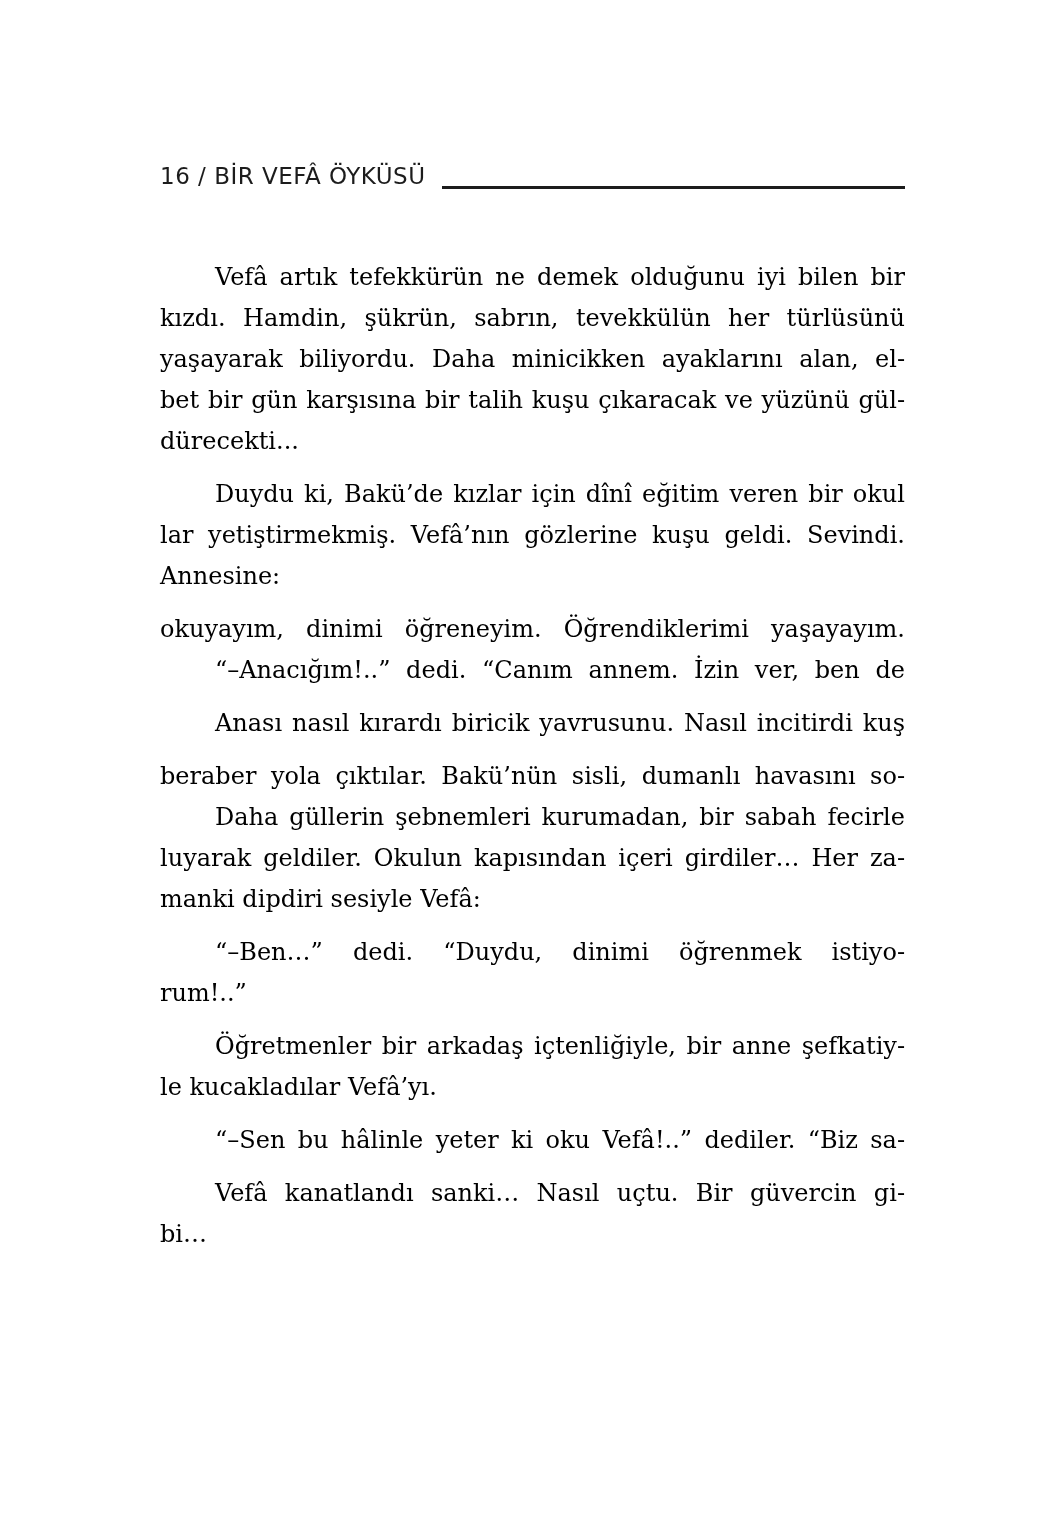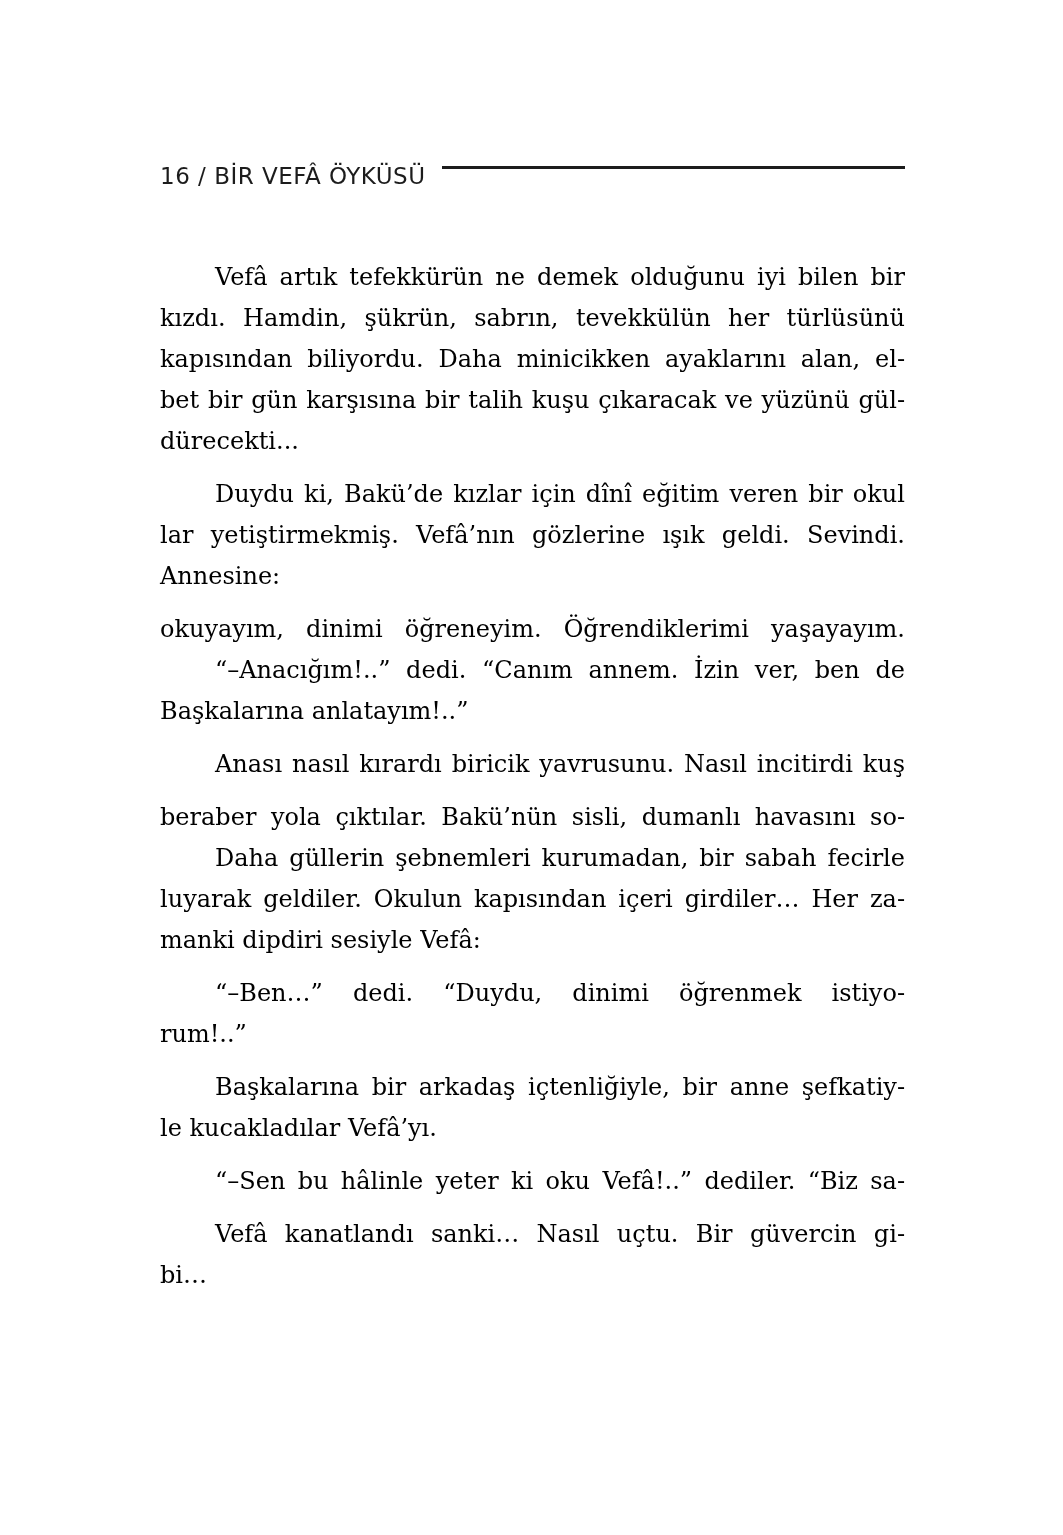--- a/index.html
+++ b/index.html
@@ -11,21 +11,21 @@
     position: relative;
     width: 1063px;
     height: 1535px;
     background: #ffffff;
     box-sizing: border-box;
     padding: 163px 158px 0 160px;
     overflow: hidden;
   }
   .header {
     display: flex;
-    align-items: flex-start;
+    align-items: flex-end;
     gap: 16px;
     font-family: "DejaVu Sans", "Liberation Sans", sans-serif;
     font-size: 23px;
     letter-spacing: 0.5px;
     color: #1c1c1c;
     font-weight: 500;
   }
   .header .title {
     white-space: nowrap;
   }
@@ -61,49 +61,48 @@
 
 <div class="page">
   <div class="header">
     <span class="title">16 / BİR VEFÂ ÖYKÜSÜ</span>
     <span class="rule"></span>
   </div>
   <div class="body-text">
       <div class="paragraph">
         <div class="line just first">Vefâ artık tefekkürün ne demek olduğunu iyi bilen bir</div>
         <div class="line just">kızdı. Hamdin, şükrün, sabrın, tevekkülün her türlüsünü</div>
-        <div class="line just">kapısından biliyordu. Daha minicikken ayaklarını alan, el-</div>
+        <div class="line just">yaşayarak biliyordu. Daha minicikken ayaklarını alan, el-</div>
         <div class="line just">bet bir gün karşısına bir talih kuşu çıkaracak ve yüzünü gül-</div>
         <div class="line">dürecekti...</div>
       </div>
       <div class="paragraph">
         <div class="line just first">Duydu ki, Bakü’de kızlar için dînî eğitim veren bir okul</div>
-        <div class="line just">lar yetiştirmekmiş. Vefâ’nın gözlerine ışık geldi. Sevindi.</div>
+        <div class="line just">lar yetiştirmekmiş. Vefâ’nın gözlerine kuşu geldi. Sevindi.</div>
         <div class="line">Annesine:</div>
       </div>
       <div class="paragraph">
         <div class="line just">okuyayım, dinimi öğreneyim. Öğrendiklerimi yaşayayım.</div>
         <div class="line just first">“–Anacığım!..” dedi. “Canım annem. İzin ver, ben de</div>
-        <div class="line">Başkalarına anlatayım!..”</div>
       </div>
       <div class="paragraph">
         <div class="line just first">Anası nasıl kırardı biricik yavrusunu. Nasıl incitirdi kuş</div>
       </div>
       <div class="paragraph">
         <div class="line just">beraber yola çıktılar. Bakü’nün sisli, dumanlı havasını so-</div>
         <div class="line just first">Daha güllerin şebnemleri kurumadan, bir sabah fecirle</div>
         <div class="line just">luyarak geldiler. Okulun kapısından içeri girdiler… Her za-</div>
         <div class="line">manki dipdiri sesiyle Vefâ:</div>
       </div>
       <div class="paragraph">
         <div class="line just first">“–Ben…” dedi. “Duydu, dinimi öğrenmek istiyo-</div>
         <div class="line">rum!..”</div>
       </div>
       <div class="paragraph">
-        <div class="line just first">Başkalarına bir arkadaş içtenliğiyle, bir anne şefkatiy-</div>
+        <div class="line just first">Öğretmenler bir arkadaş içtenliğiyle, bir anne şefkatiy-</div>
         <div class="line">le kucakladılar Vefâ’yı.</div>
       </div>
       <div class="paragraph">
         <div class="line just first">“–Sen bu hâlinle yeter ki oku Vefâ!..” dediler. “Biz sa-</div>
       </div>
       <div class="paragraph">
         <div class="line just first">Vefâ kanatlandı sanki… Nasıl uçtu. Bir güvercin gi-</div>
         <div class="line">bi…</div>
       </div>
     </div>

